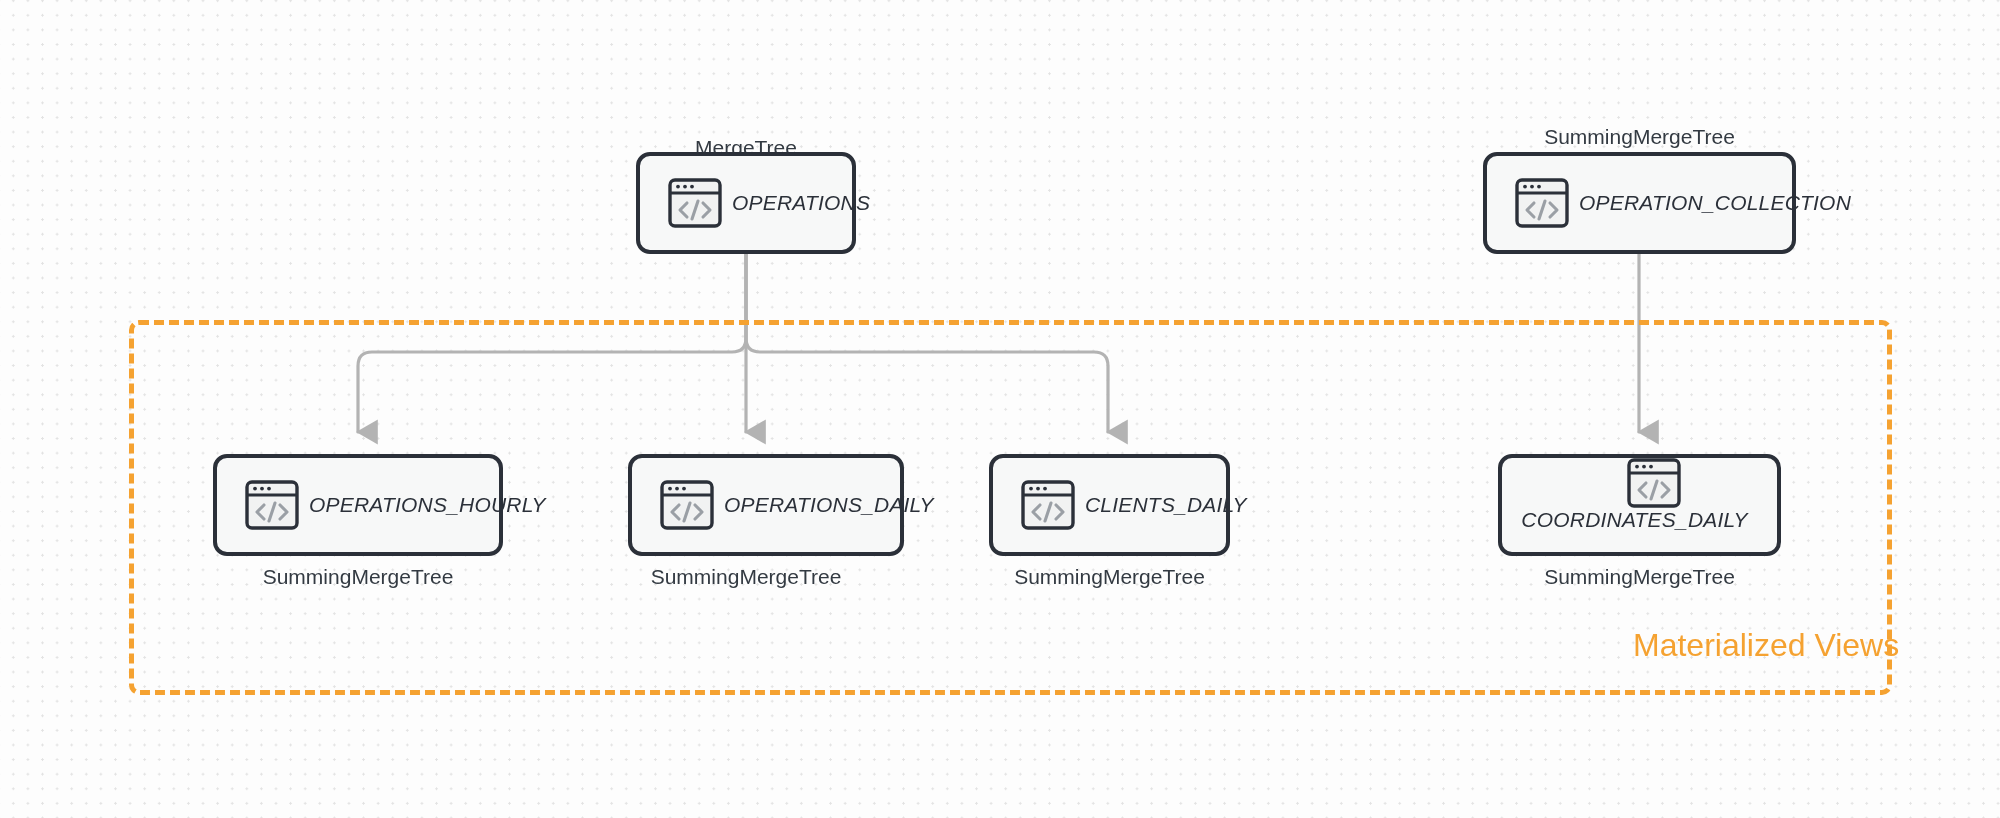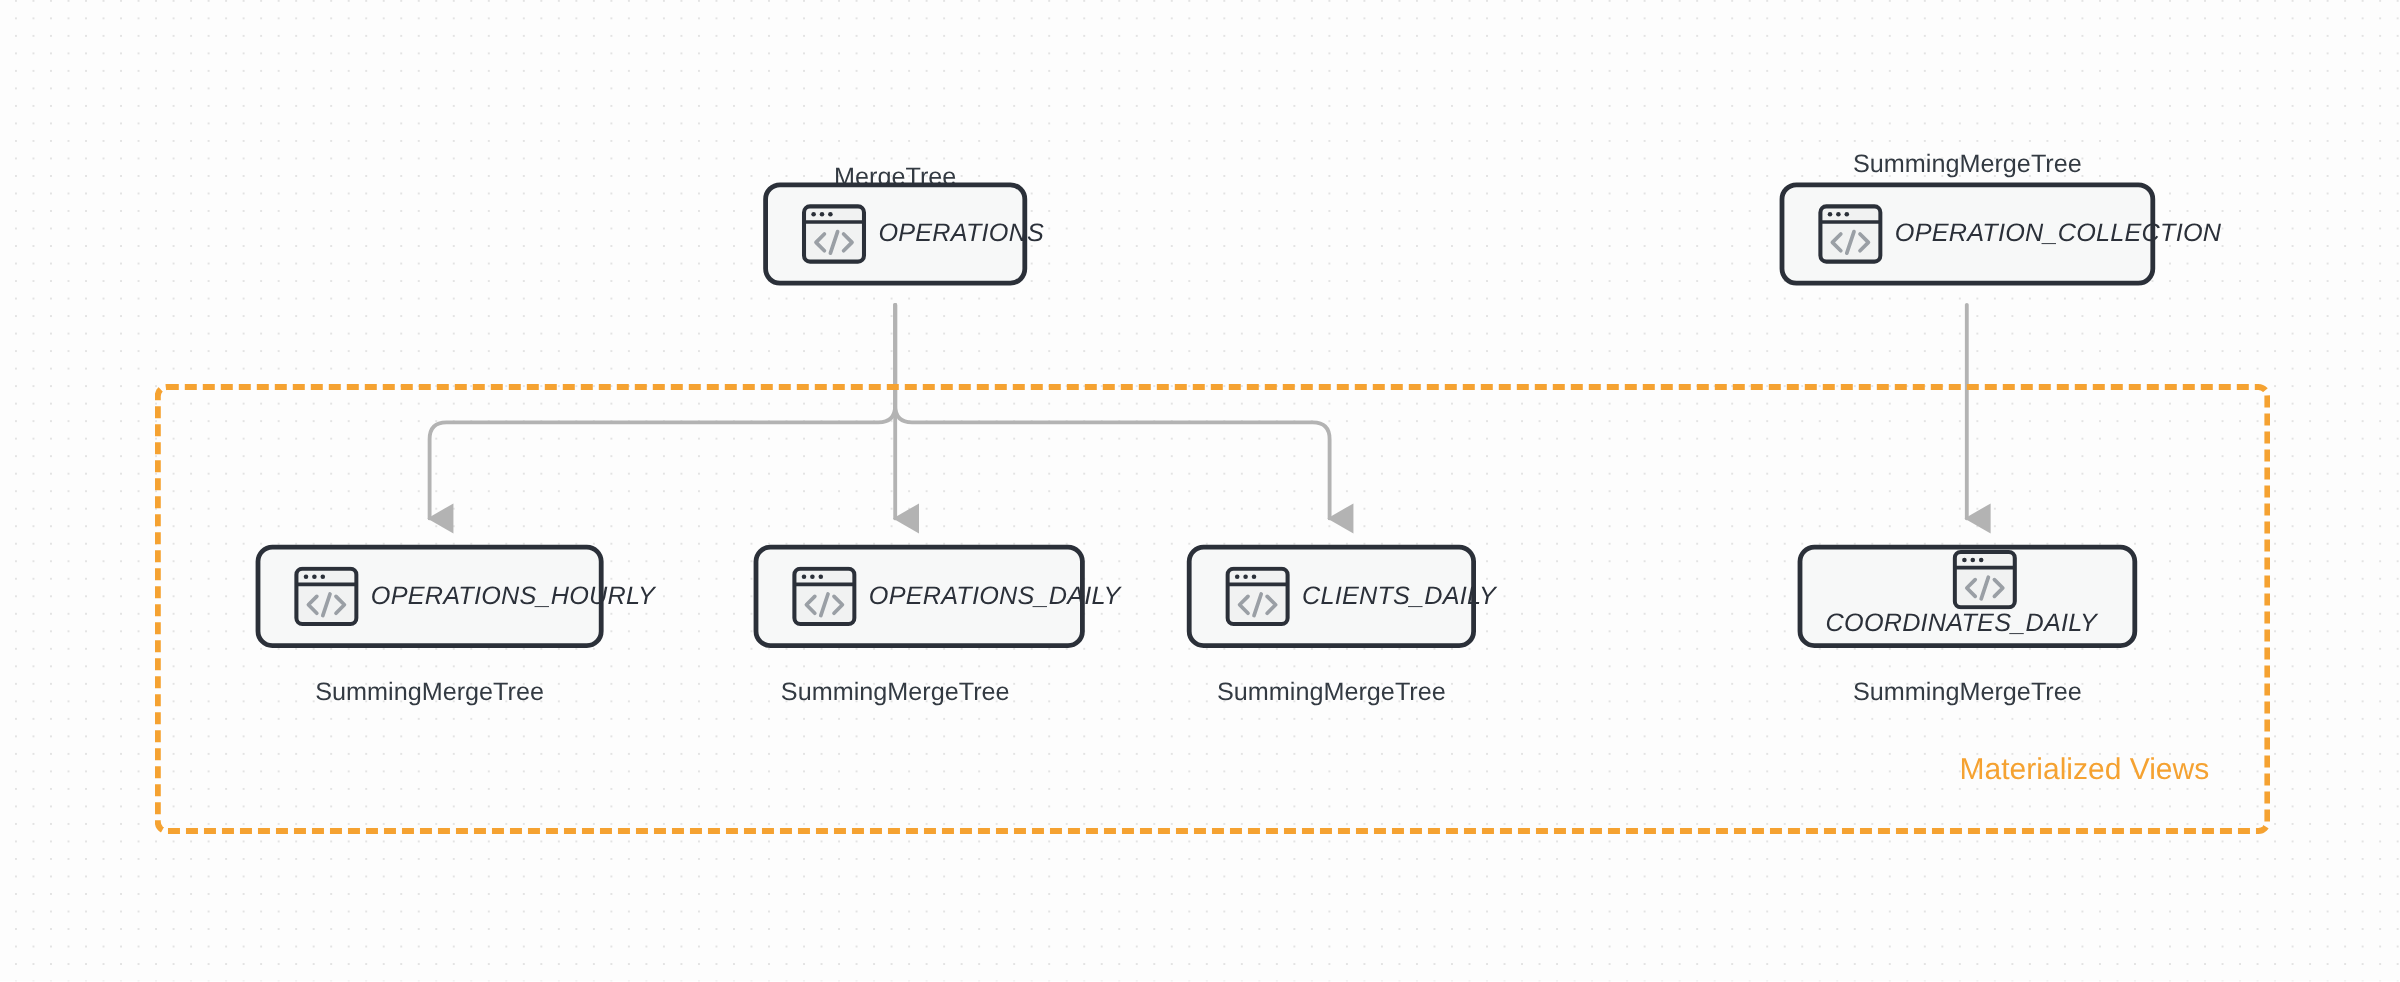--- a/index.html
+++ b/index.html
@@ -31,35 +31,35 @@
   
   .group-frame {
     position: absolute;
     box-sizing: border-box;
     border: 5px dashed #f5a231;
     border-radius: 10px;
   }
   .group-label {
     position: absolute;
     color: #f5a231;
-    font-size: 25px;
+    font-size: 32px;
     font-family: "Liberation Sans", sans-serif;
     white-space: nowrap;
   }
 
   
   .node {
     position: absolute;
     box-sizing: border-box;
     display: flex;
     align-items: center;
     background: #f7f8f8;
     border: 4px solid #2b3039;
     border-radius: 14px;
-    height: 86px;
+    height: 102px;
   }
   .node-icon {
     flex: 0 0 auto;
     margin-left: 28px;
     width: 54px;
     height: 50px;
     display: block;
   }
   .node-label {
     flex: 1 1 auto;

